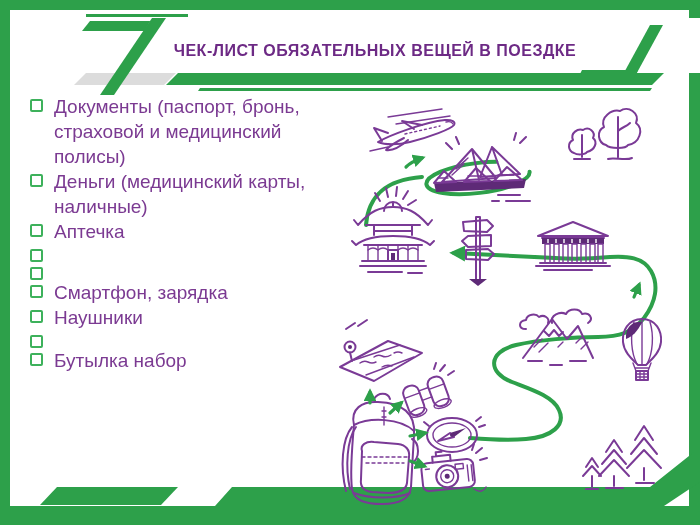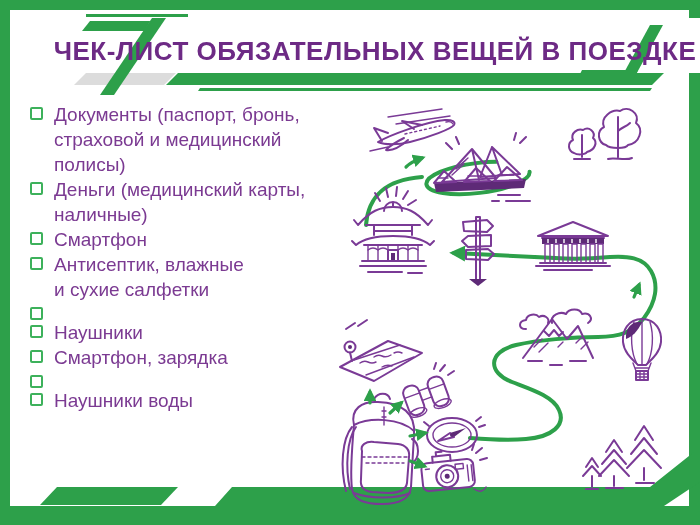--- a/index.html
+++ b/index.html
@@ -12,24 +12,24 @@
     --shadow:#dcdcdc;
   }
   *{box-sizing:border-box;margin:0;padding:0}
   html,body{background:#fff}
   body{font-family:"Liberation Sans",sans-serif;}
   .poster{position:relative;width:700px;height:525px;background:#fff;overflow:hidden}
   .decor{position:absolute;left:0;top:0;z-index:1}
   .page-title{
     position:absolute;left:95px;top:33px;width:560px;height:36px;z-index:3;
     display:flex;align-items:center;justify-content:center;
-    color:var(--purple-title);font-size:26px;font-weight:bold;letter-spacing:.5px;white-space:nowrap;
+    color:var(--purple-title);font-size:16px;font-weight:bold;letter-spacing:.5px;white-space:nowrap;
   }
   .checklist{
-    position:absolute;left:30px;top:102px;width:315px;z-index:2;list-style:none;
+    position:absolute;left:30px;top:94px;width:315px;z-index:2;list-style:none;
   }
   .checklist li{display:flex;align-items:flex-start;gap:11px;margin:0 0 0 0}
   .cbx{
     flex:0 0 auto;width:13px;height:13px;margin-top:5px;border:2px solid var(--green-light);
     border-radius:2px;background:#fff;
   }
   .cbx-label{
     color:var(--purple-text);font-size:19px;line-height:25px;white-space:pre-line;
   }
   .illustration{position:absolute;left:330px;top:95px;z-index:2}
@@ -77,51 +77,49 @@
       </li>
 
       <li>
         <span class="cbx"></span>
         <span class="cbx-label">Деньги (медицинский карты,
 наличные)</span>
       </li>
 
       <li>
         <span class="cbx"></span>
-        <span class="cbx-label">Смартфон</span>
-      </li>
-
-      <li>
-        <span class="cbx"></span>
-        <span class="cbx-label">Антисептик, влажные
-и сухие салфетки</span>
-      </li>
-
-      <li>
-        <span class="cbx"></span>
+        <span class="cbx-label">Аптечка</span>
+      </li>
+
+      <li>
+        <span class="cbx"></span>
+      </li>
+
+      <li>
+        <span class="cbx"></span>
+      </li>
+
+      <li>
+        <span class="cbx"></span>
+        <span class="cbx-label">Смартфон, зарядка</span>
       </li>
 
       <li>
         <span class="cbx"></span>
         <span class="cbx-label">Наушники</span>
       </li>
 
       <li>
         <span class="cbx"></span>
-        <span class="cbx-label">Смартфон, зарядка</span>
-      </li>
-
-      <li>
-        <span class="cbx"></span>
-      </li>
-
-
-      <li>
-        <span class="cbx"></span>
-        <span class="cbx-label">Наушники воды</span>
+      </li>
+
+
+      <li>
+        <span class="cbx"></span>
+        <span class="cbx-label">Бутылка набор</span>
       </li>
     </ul>
 
   <svg class="illustration" width="360" height="410" viewBox="0 0 360 410">
     <defs>
       <marker id="ah" viewBox="0 0 10 10" refX="7" refY="5" markerWidth="4" markerHeight="4" orient="auto">
         <path d="M0,0 L10,5 L0,10 Z" fill="#2da04a"></path>
       </marker>
     </defs>
 

